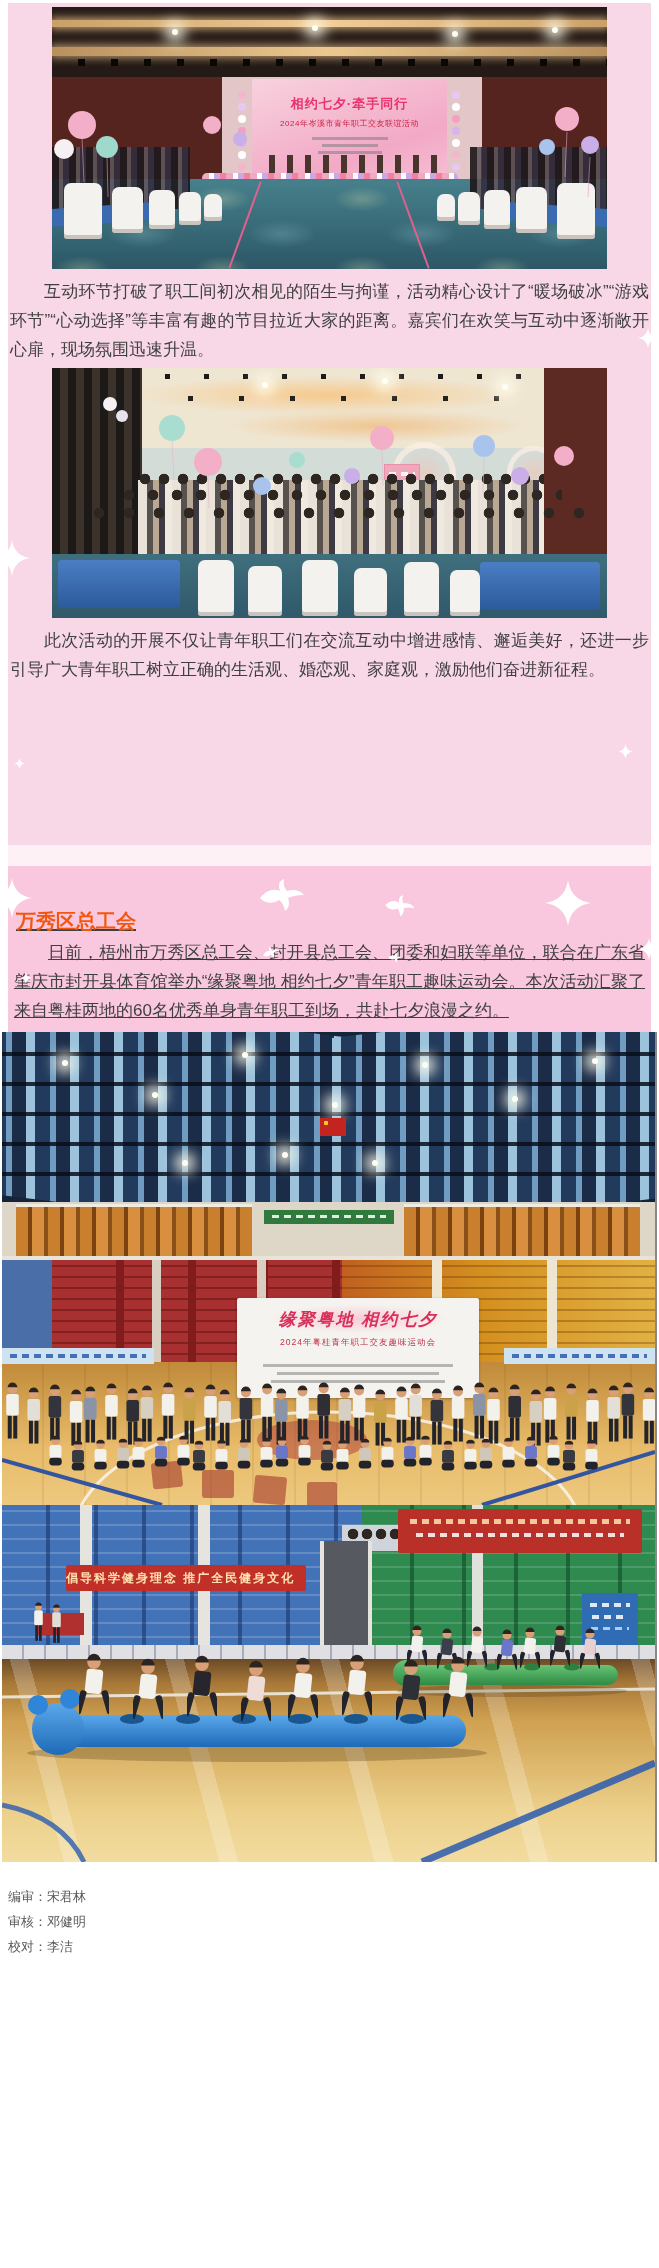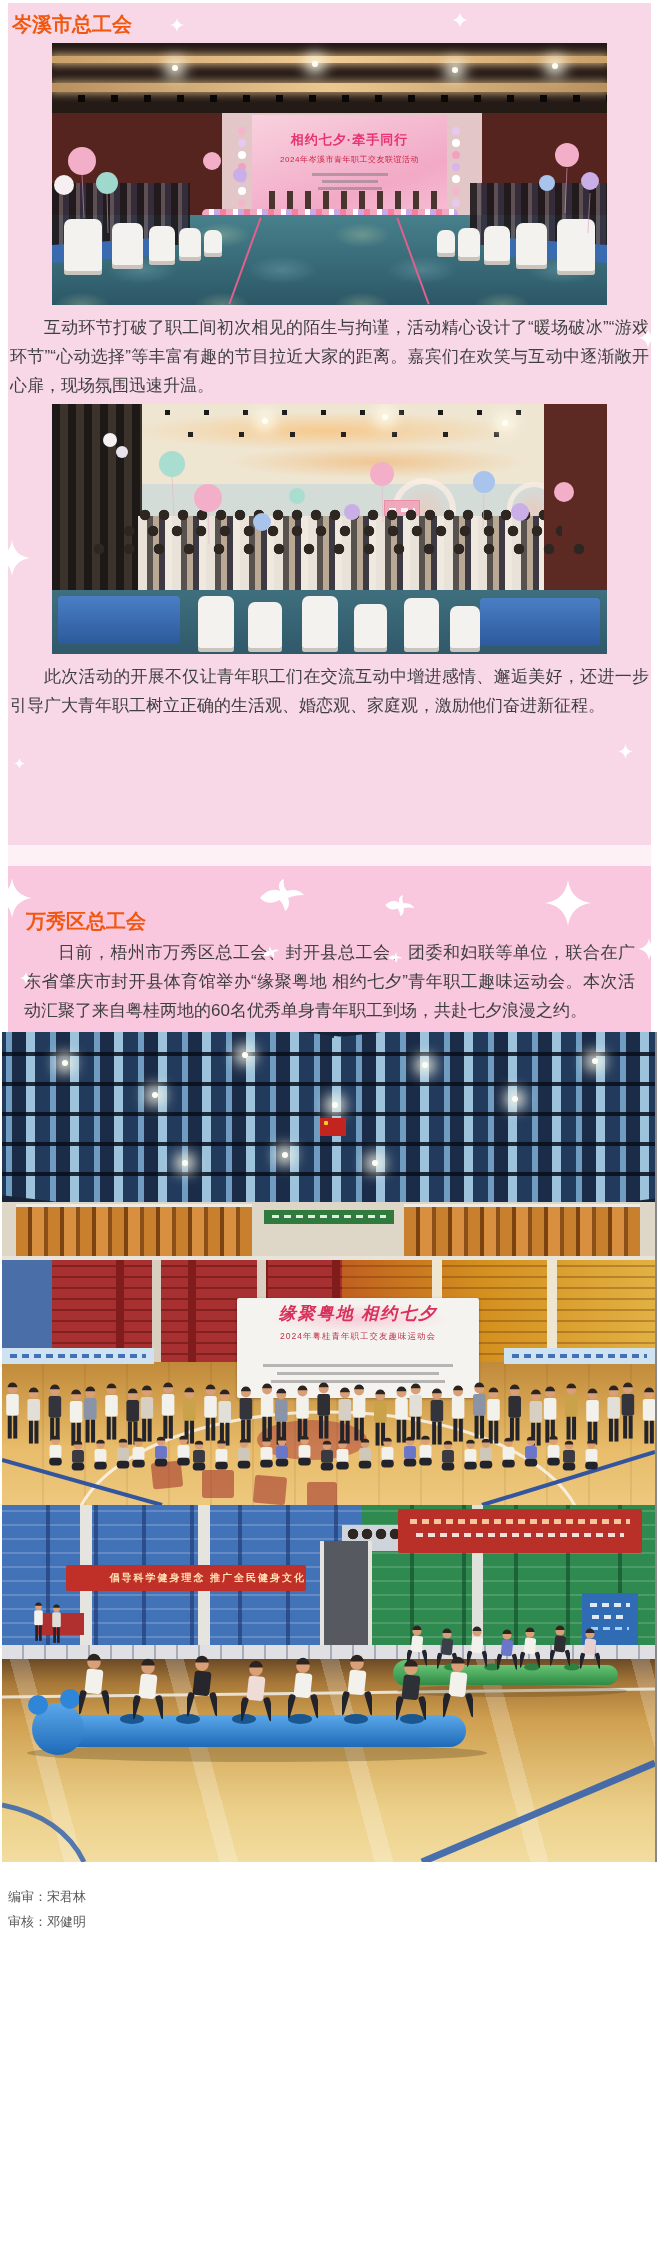--- a/index.html
+++ b/index.html
@@ -1,39 +1,39 @@
 <!DOCTYPE html>
 <html><head>
 <meta charset="utf-8">
 <style>
   html,body{margin:0;padding:0;}
   body{width:659px;background:#ffffff;font-family:"Liberation Sans","DejaVu Sans",sans-serif;color:#3f3f3f;}
   .page{position:relative;width:659px;height:2268px;overflow:hidden;background:#fff;}
   .band{position:relative;margin:0 8px;overflow:hidden;}
   .band1{margin-top:3px;height:842px;background:#f8d8e7;padding:0 2px;box-sizing:border-box;}
   .gapstrip{height:21px;margin:0 8px;background:#fdf1f6;}
-  .band2{height:166px;background:#f9c7de;padding:0 16px;box-sizing:border-box;}
+  .band2{height:166px;background:#f9c7de;padding:0 6px;box-sizing:border-box;text-decoration:underline;}
   .sec-heading{margin:0;padding:8px 0 2px 2px;font-size:20px;line-height:26px;font-weight:bold;color:#f2570f;}
   .body-text{margin:2px 0 4px 0;font-size:17px;line-height:29px;text-align:justify;text-indent:2em;color:#3f3f3f;word-break:break-all;}
   .photo{position:relative;overflow:hidden;background:#888;}
   .photo-inset{width:555px;margin:4px auto 8px auto;}
   .photo-full{margin:0 2px;}
   .abs{position:absolute;}
   .glow{position:absolute;width:6px;height:6px;border-radius:50%;background:#fffef4;box-shadow:0 0 14px 7px rgba(255,253,235,.9);}
   .dashes{background:repeating-linear-gradient(90deg,currentColor 0 7px,transparent 7px 12px);height:4px;opacity:.85;}
   .dots{background-image:radial-gradient(circle at 7px 7px,#2e2620 5px,transparent 5.6px);background-size:19px 15px;background-repeat:repeat;}
   .chair{position:absolute;background:#f4f2ee;border-radius:7px 7px 3px 3px;box-shadow:inset 0 -4px 0 rgba(150,140,130,.45);}
   .credits{margin:22px 0 0 8px;}
   .credit-line{font-size:13px;line-height:25px;color:#595959;}
   .star-svg,.bird-svg{position:absolute;fill:#ffffff;}
   .screen-title{font-weight:bold;color:#e8336e;font-size:13px;letter-spacing:1px;text-align:center;}
   .screen-sub{color:#cc2244;font-size:8px;text-align:center;letter-spacing:.5px;}
   .banner3-title{font-weight:bold;color:#d8305a;font-size:17px;letter-spacing:2px;text-align:center;font-style:italic;}
   .banner3-sub{color:#c03048;font-size:8.5px;text-align:center;letter-spacing:1px;}
-  .banner4-text{color:#ffe2b0;font-size:10px;font-weight:bold;letter-spacing:2px;text-align:right;line-height:26px;white-space:nowrap;overflow:hidden;font-family:Liberation Serif, serif;}
+  .banner4-text{color:#ffe2b0;font-size:12px;font-weight:bold;letter-spacing:2px;text-align:left;line-height:26px;white-space:nowrap;overflow:hidden;}
   .tinyline{position:absolute;height:3px;background:rgba(120,120,120,.5);}
 </style>
 </head>
 <body>
 
 <svg width="0" height="0" style="position:absolute" aria-hidden="true">
   <defs>
     <symbol id="sym-star" viewBox="0 0 24 24">
       <path d="M12 0 C13 7 17 11 24 12 C17 13 13 17 12 24 C11 17 7 13 0 12 C7 11 11 7 12 0 Z"></path>
     </symbol>
@@ -95,21 +95,20 @@
     <svg class="star-svg" style="left:275px;top:505px" width="10" height="10">
         <use href="#sym-star"></use>
       </svg>
     <svg class="star-svg" style="left:610px;top:741px" width="15" height="15">
         <use href="#sym-star"></use>
       </svg>
     <svg class="star-svg" style="left:6px;top:755px" width="11" height="11">
         <use href="#sym-star"></use>
       </svg>
 
-    <h2 class="sec-heading">岑溪市总工会</h2>
 
     <div class="photo photo-inset" style="height:262px">
       <div class="abs" style="left:0;top:0;width:555px;height:72px;background:#241a16"></div>
       <div class="abs" style="left:0;top:13px;width:555px;height:7px;background:linear-gradient(90deg,#caa06a,#f0cc96,#caa06a);box-shadow:0 0 8px 2px rgba(240,200,140,.8)"></div>
       <div class="abs" style="left:0;top:40px;width:555px;height:9px;background:linear-gradient(90deg,#b8905e,#ecc890,#b8905e);box-shadow:0 0 8px 2px rgba(240,200,140,.7)"></div>
       <div class="abs" style="left:0;top:52px;width:555px;height:7px;background:repeating-linear-gradient(90deg,transparent 0 26px,#0a0806 26px 33px)"></div>
       <div class="glow" style="left:120px;top:22px"></div>
         <div class="glow" style="left:260px;top:18px"></div>
         <div class="glow" style="left:400px;top:24px"></div>
         <div class="glow" style="left:500px;top:20px"></div>
@@ -309,21 +308,21 @@
 
     <div class="abs" style="left:0;top:316px;width:152px;height:16px;background:#cfe2f0">
         <div class="dashes" style="margin:6px 8px 0;color:#2b5cb0;height:4px"></div>
       </div>
     <div class="abs" style="left:502px;top:316px;width:151px;height:16px;background:#cfe2f0">
         <div class="dashes" style="margin:6px 8px 0;color:#2b5cb0;height:4px"></div>
       </div>
 
     <div class="abs" style="left:235px;top:266px;width:242px;height:100px;background:#f5f3ef;border-radius:2px;box-shadow:0 1px 3px rgba(0,0,0,.3)">
       <div class="abs" style="left:30px;top:6px;width:182px;height:30px;background:radial-gradient(ellipse at center,rgba(248,200,214,.9),transparent 70%)"></div>
-      <div class="banner3-title" style="position:relative;margin-top:4px">缘聚粤地  相约七夕</div>
+      <div class="banner3-title" style="position:relative;margin-top:10px">缘聚粤地  相约七夕</div>
       <div class="banner3-sub" style="position:relative;margin-top:6px">2024年粤桂青年职工交友趣味运动会</div>
       <div class="tinyline" style="left:26px;top:66px;width:190px"></div>
       <div class="tinyline" style="left:40px;top:74px;width:162px"></div>
       <div class="tinyline" style="left:34px;top:82px;width:174px"></div>
     </div>
 
     <svg class="abs" style="left:0;top:0" width="653" height="473" viewBox="0 0 653 473">
       <ellipse cx="326" cy="505" rx="255" ry="125" fill="none" stroke="rgba(250,245,235,.85)" stroke-width="3"></ellipse>
       <line x1="0" y1="428" x2="160" y2="473" stroke="#33549e" stroke-width="4"></line>
       <line x1="653" y1="420" x2="480" y2="473" stroke="#33549e" stroke-width="4"></line>
@@ -479,16 +478,17 @@
         </g>
       <use href="#sym-stand" x="30" y="96" width="13" height="42" color="#f3f1ec"></use>
       <use href="#sym-stand" x="48" y="98" width="13" height="42" color="#e0ddd6"></use>
     </svg>
   </div>
 
   <div style="height:271px;overflow:hidden">
     <div class="credits">
       <div class="credit-line">编审：宋君林</div>
       <div class="credit-line">审核：邓健明</div>
+      <div class="credit-line">校对：李洁</div>
     </div>
   </div>
 
 </div>
 
 </body></html>

